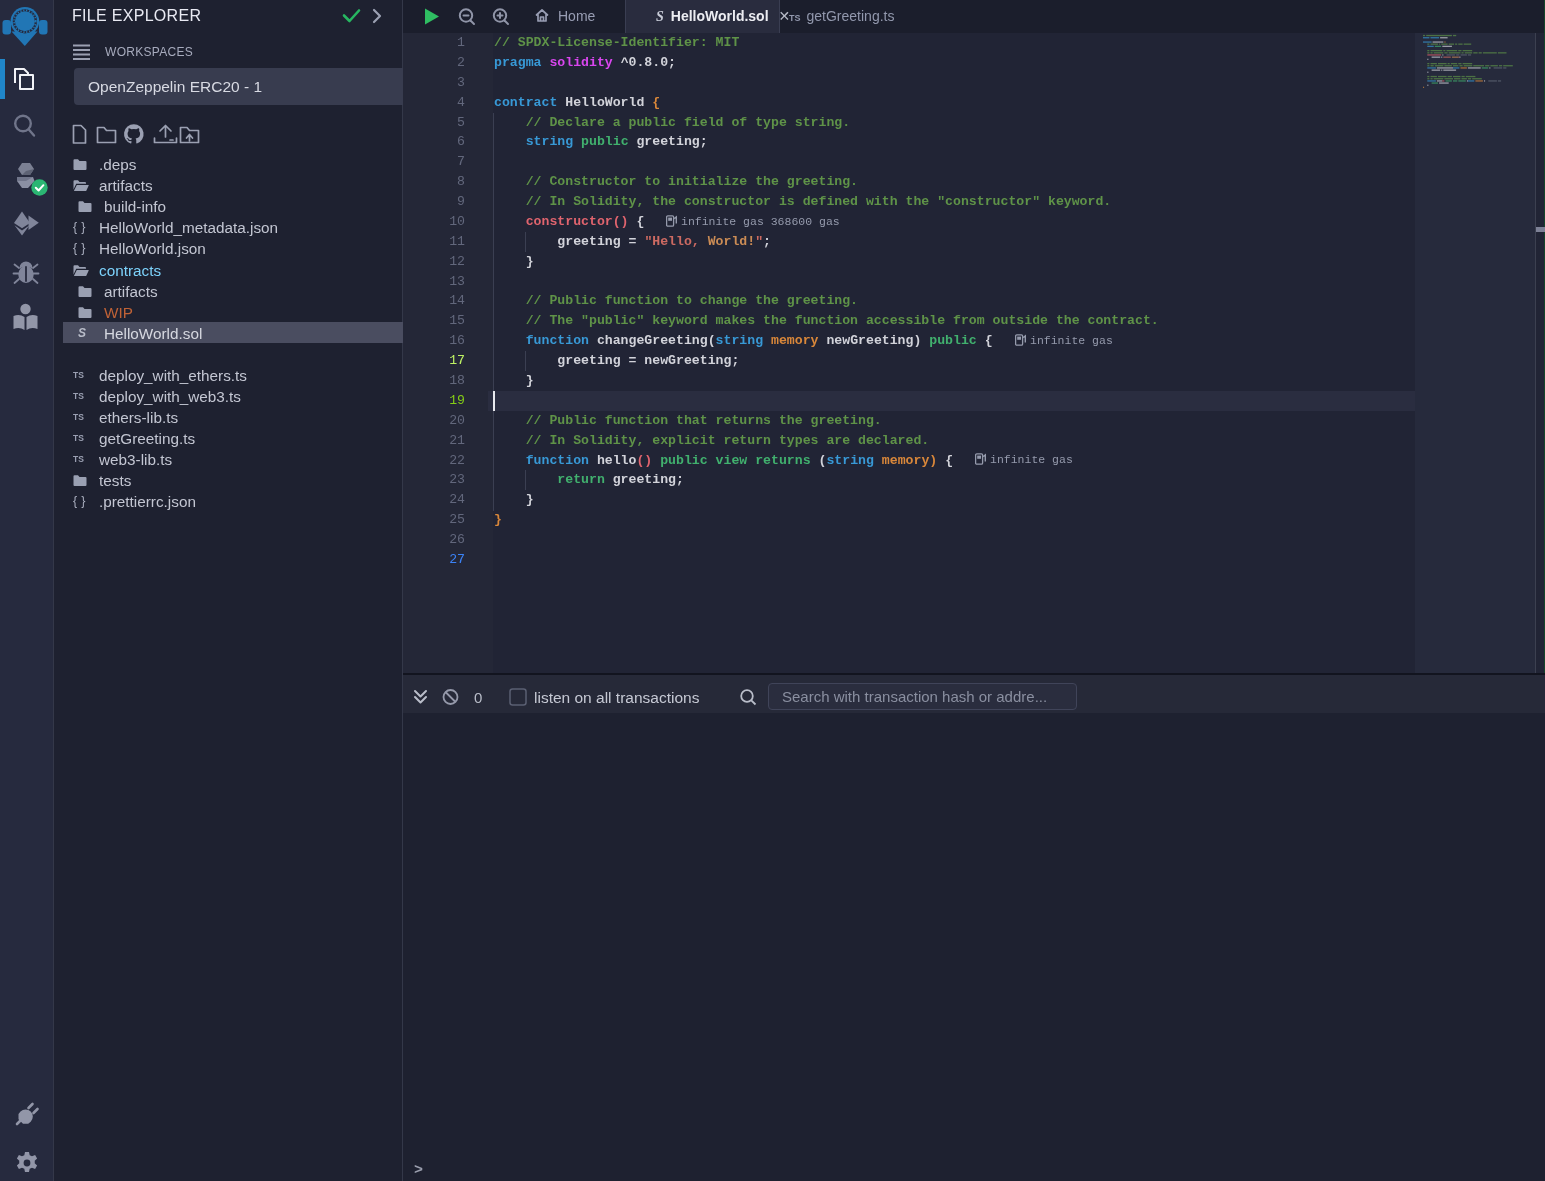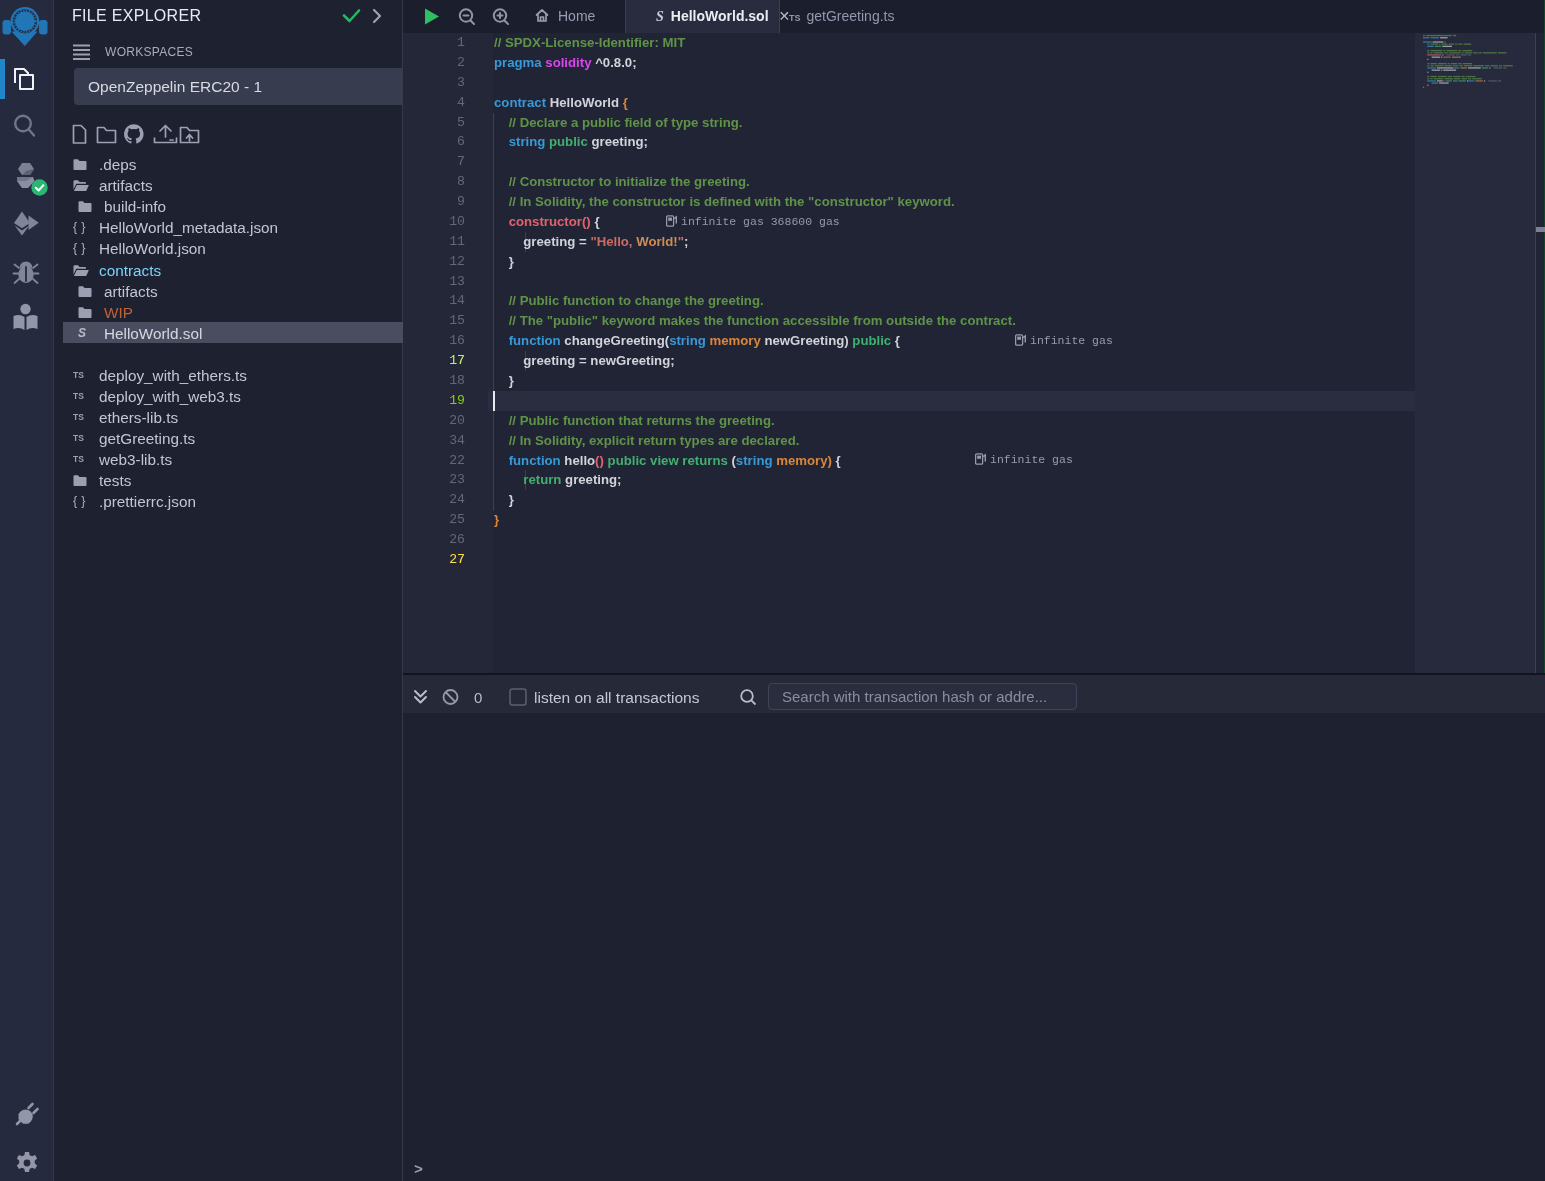--- a/index.html
+++ b/index.html
@@ -1,17 +1,17 @@
 <!DOCTYPE html>
 <html><head><meta charset="utf-8">
 <style>
 * { margin:0; padding:0; box-sizing:border-box; }
 html,body { width:1545px; height:1181px; overflow:hidden; background:#1e2130; font-family:"Liberation Sans",sans-serif; }
 .ln { position:absolute; left:403px; width:62px; height:19.88px; line-height:19.88px; text-align:right; font-family:"Liberation Mono",monospace; font-size:13.2px; }
-.cl { position:absolute; left:494.0px; height:19.88px; line-height:19.88px; font-family:Liberation Sans, sans-serif; font-size:13.2px; font-weight:700; white-space:pre; }
+.cl { position:absolute; left:494.0px; height:19.88px; line-height:19.88px; font-family:Liberation Mono, monospace; font-size:13.2px; font-weight:700; white-space:pre; }
 .gas { position:absolute; height:19.88px; line-height:19.88px; font-family:"Liberation Mono",monospace; font-size:11.5px; color:#959aac; white-space:pre; }
 .guide { position:absolute; width:1px; background:#3b3f52; }
 .frow { position:absolute; left:0; width:349px; height:21px; line-height:21px; font-size:15.3px; }
 .ficw { position:absolute; top:0; height:21px; display:flex; align-items:center; }
 .fic { font-family:"Liberation Sans",sans-serif; }
 .flab { position:absolute; }
 .tab { position:absolute; top:0; height:33px; line-height:33px; padding-left:30px; font-size:14px; }
 .mm { position:absolute; left:1415px; top:33px; }
 .tx { background-image: repeating-linear-gradient(45deg, rgba(170,180,212,0.022) 0 1px, transparent 1px 5px), repeating-linear-gradient(-45deg, rgba(170,180,212,0.022) 0 1px, transparent 1px 5px); }
 </style></head>
@@ -315,37 +315,37 @@
       <rect x="2.2" y="2.6" width="3.8" height="3.2" fill="#959aac"></rect>
       <path d="M8.2 3.6 L10.3 2 L10.3 8.6" fill="none" stroke="#959aac" stroke-width="1.4"></path>
     </svg>infinite gas</div>
 <div class="ln" style="top:351.1px;color:#bef264">17</div>
 <div class="cl" style="top:351.1px"><span style="color:#d2d3da">        greeting = newGreeting;</span></div>
 <div class="ln" style="top:371.0px;color:#62677c">18</div>
 <div class="cl" style="top:371.0px"><span style="color:#d2d3da">    }</span></div>
 <div class="ln" style="top:390.8px;color:#84cc16">19</div>
 <div class="ln" style="top:410.7px;color:#62677c">20</div>
 <div class="cl" style="top:410.7px"><span style="color:#d2d3da">    </span><span style="color:#5f9348">// Public function that returns the greeting.</span></div>
-<div class="ln" style="top:430.6px;color:#62677c">34</div>
+<div class="ln" style="top:430.6px;color:#62677c">21</div>
 <div class="cl" style="top:430.6px"><span style="color:#d2d3da">    </span><span style="color:#5f9348">// In Solidity, explicit return types are declared.</span></div>
 <div class="ln" style="top:450.5px;color:#62677c">22</div>
 <div class="cl" style="top:450.5px"><span style="color:#d2d3da">    </span><span style="color:#3899d6">function</span><span style="color:#d2d3da"> hello</span><span style="color:#e0646e">()</span><span style="color:#d2d3da"> </span><span style="color:#41b06e">public</span><span style="color:#d2d3da"> </span><span style="color:#41b06e">view</span><span style="color:#d2d3da"> </span><span style="color:#41b06e">returns</span><span style="color:#d2d3da"> (</span><span style="color:#3899d6">string</span><span style="color:#d2d3da"> </span><span style="color:#d9873a">memory</span><span style="color:#d9873a">)</span><span style="color:#d2d3da"> {</span></div>
 <div class="gas" style="left:975px;top:450px"><svg width="11" height="12" viewBox="0 0 11 12" style="margin-right:4px;vertical-align:-2px">
       <rect x="0.6" y="0.8" width="7" height="10.4" rx="1.2" fill="none" stroke="#959aac" stroke-width="1.3"></rect>
       <rect x="2.2" y="2.6" width="3.8" height="3.2" fill="#959aac"></rect>
       <path d="M8.2 3.6 L10.3 2 L10.3 8.6" fill="none" stroke="#959aac" stroke-width="1.4"></path>
     </svg>infinite gas</div>
 <div class="ln" style="top:470.4px;color:#62677c">23</div>
 <div class="cl" style="top:470.4px"><span style="color:#d2d3da">        </span><span style="color:#41b06e">return</span><span style="color:#d2d3da"> greeting;</span></div>
 <div class="ln" style="top:490.2px;color:#62677c">24</div>
 <div class="cl" style="top:490.2px"><span style="color:#d2d3da">    }</span></div>
 <div class="ln" style="top:510.1px;color:#62677c">25</div>
 <div class="cl" style="top:510.1px"><span style="color:#d9873a">}</span></div>
 <div class="ln" style="top:530.0px;color:#62677c">26</div>
-<div class="ln" style="top:549.9px;color:#fde047">27</div>
+<div class="ln" style="top:549.9px;color:#3b82f6">27</div>
 <svg class="mm" width="120" height="642" viewBox="0 0 120 642">
     <rect x="0" y="0" width="120" height="642" fill="#262a3c"></rect>
     <rect x="8.0" y="1.9" width="2.1" height="1.3" fill="#5f9348" opacity="0.68"></rect>
     <rect x="11.2" y="1.9" width="25.7" height="1.3" fill="#5f9348" opacity="0.68"></rect>
     <rect x="38.0" y="1.9" width="3.2" height="1.3" fill="#5f9348" opacity="0.68"></rect>
     <rect x="8.0" y="4.1" width="6.4" height="1.3" fill="#3899d6" opacity="0.68"></rect>
     <rect x="15.5" y="4.1" width="8.6" height="1.3" fill="#3899d6" opacity="0.68"></rect>
     <rect x="25.1" y="4.1" width="7.5" height="1.3" fill="#d2d3da" opacity="0.68"></rect>
     <rect x="8.0" y="8.4" width="8.6" height="1.3" fill="#3899d6" opacity="0.68"></rect>
     <rect x="17.6" y="8.4" width="10.7" height="1.3" fill="#d2d3da" opacity="0.68"></rect>

